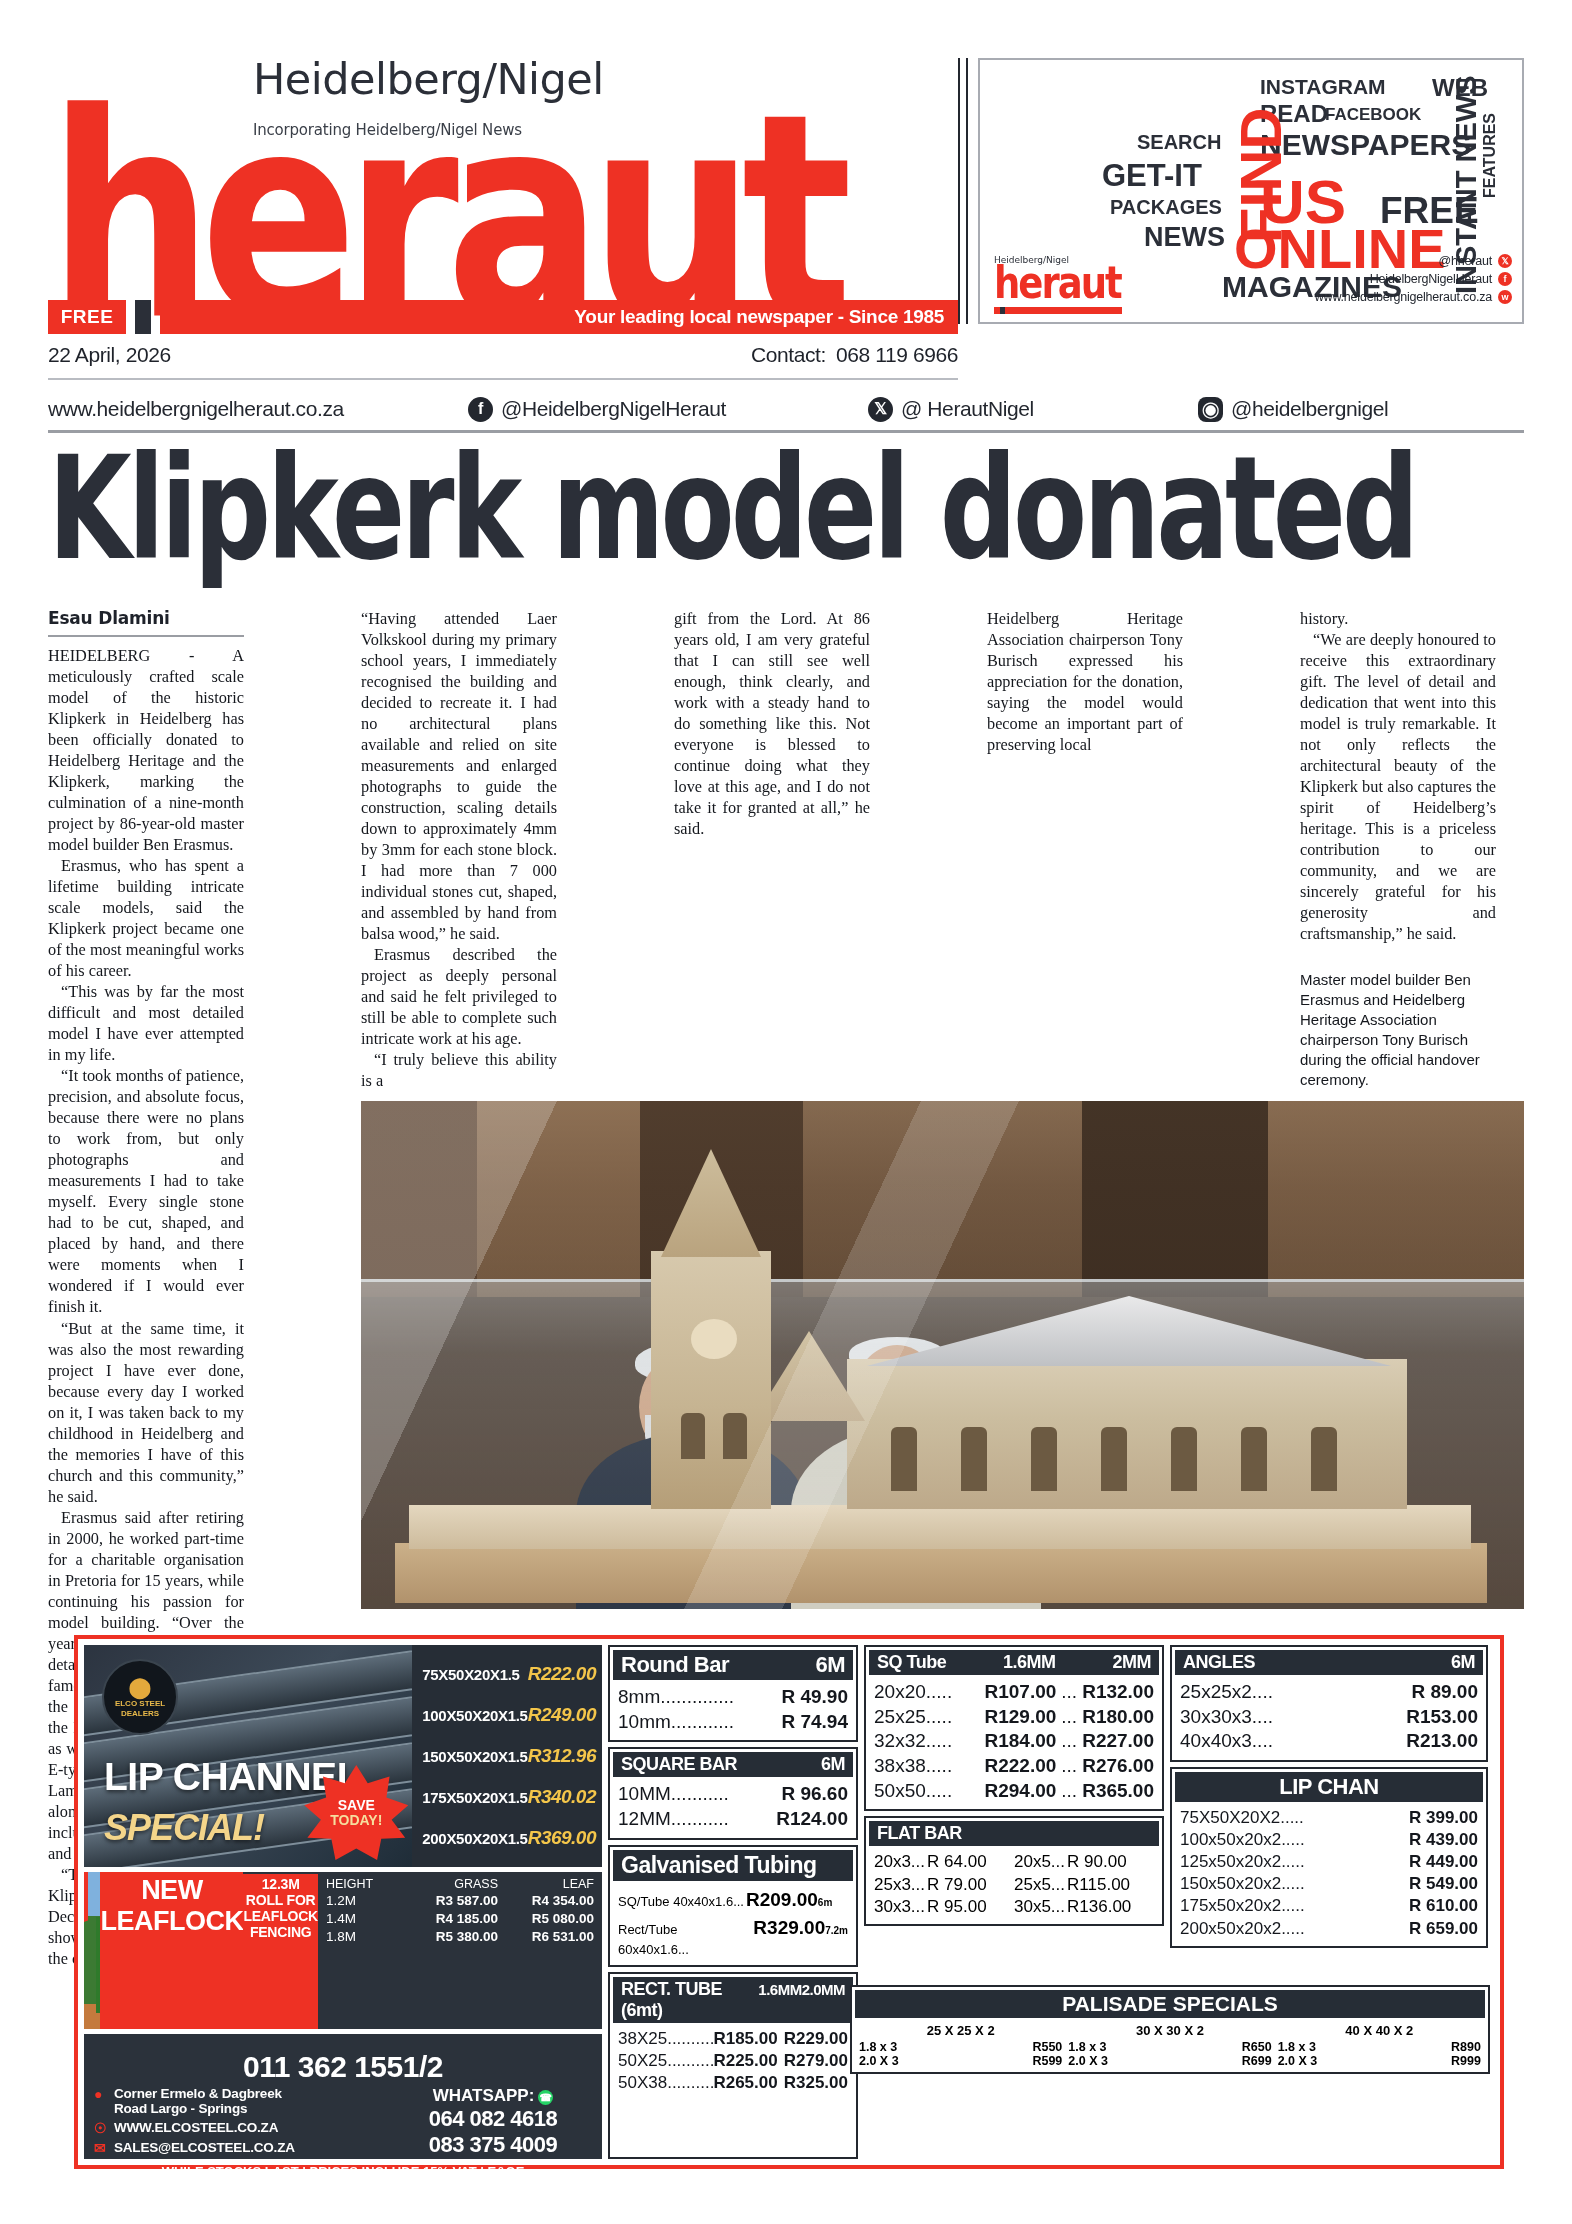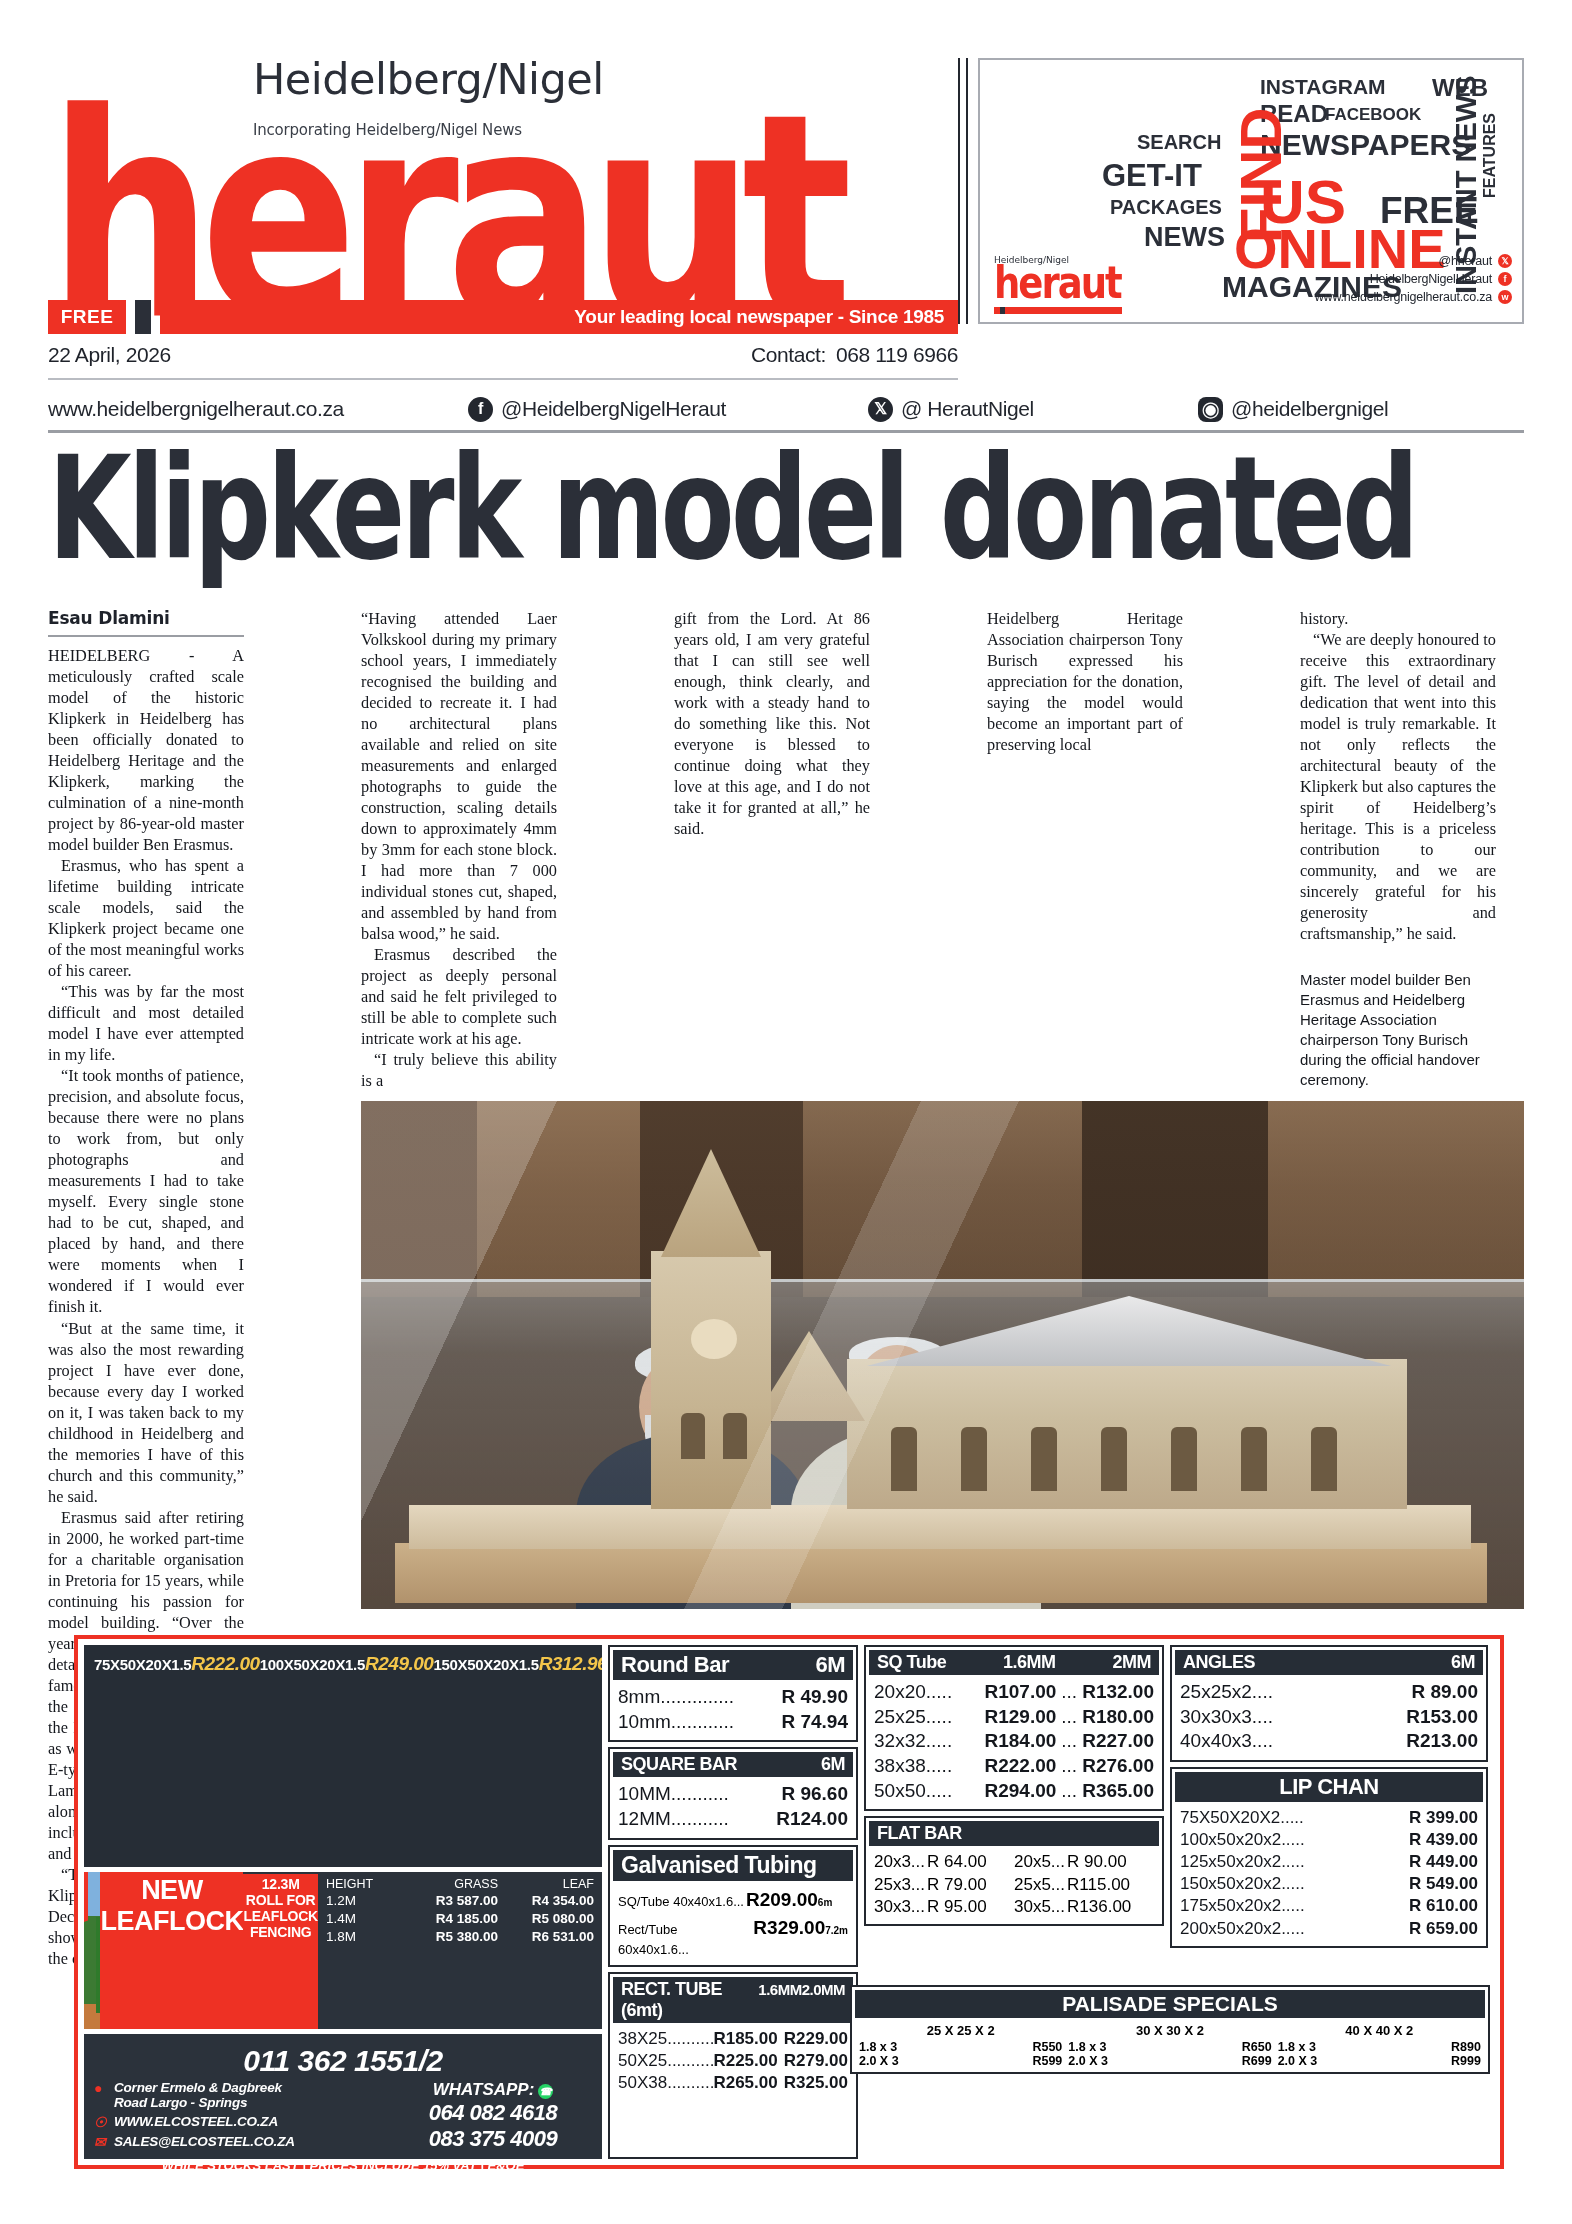--- a/index.html
+++ b/index.html
@@ -260,21 +260,21 @@
     font-style:italic; color:#f4d58a; letter-spacing:-1px; text-shadow:0 2px 4px rgba(0,0,0,.6);
   }
   .save-star {
     position:absolute; right:4px; bottom:6px; width:104px; height:96px; background:#ee3124;
     clip-path:polygon(50% 0%,61% 19%,82% 12%,79% 34%,100% 42%,84% 57%,97% 76%,74% 77%,70% 99%,50% 87%,30% 99%,26% 77%,3% 76%,16% 57%,0% 42%,21% 34%,18% 12%,39% 19%);
     display:flex; flex-direction:column; align-items:center; justify-content:center;
     color:#fff; font-size:14px; font-weight:800; line-height:1.05; text-align:center;
   }
   .save-star b { color:#f6de9e; display:block; font-size:14px; }
 
-  .hero-prices { flex:1; background:#262d36; display:flex; flex-direction:row; justify-content:space-around; padding:8px 6px 8px 10px; }
+  .hero-prices { flex:1; background:#262d36; display:flex; flex-direction:column; justify-content:space-around; padding:8px 6px 8px 10px; }
   .hp-row { display:flex; align-items:baseline; justify-content:space-between; }
   .hp-spec { color:#fff; font-size:15px; font-weight:800; letter-spacing:-0.3px; }
   .hp-price { color:#f4c64a; font-size:19px; font-weight:800; font-style:italic; letter-spacing:-0.5px; }
 
   
   .leaflock { position:relative; height:160px; background:#2b323b; display:flex; }
   .lf-img { position:relative; width:170px; background:linear-gradient(180deg,#7fb1dd 0 28%, #3c7a33 28% 84%, #c47a3d 84% 100%); overflow:hidden; }
   .lf-hedge { position:absolute; left:12px; bottom:16px; width:150px; height:96px; background:repeating-linear-gradient(90deg,#2f7a2b 0 11px,#3f9136 11px 20px); }
   .lf-post { position:absolute; top:18px; width:7px; height:110px; background:#9aa6ad; }
   .lf-badge {
@@ -286,21 +286,21 @@
   .lf-right { flex:1; display:flex; flex-direction:row; }
   .lf-title { background:#ee3124; color:#fff; font-size:27px; font-weight:800; text-align:center; padding:3px 0; letter-spacing:-0.5px;}
   .lf-sub { background:#ee3124; color:#fff; font-size:14px; font-weight:800; text-align:center; border-top:2px solid #2b323b; padding:2px 0; letter-spacing:-0.2px;}
   .lf-table { flex:1; padding:4px 8px 0 8px; color:#fff; font-size:13.5px; }
   .lf-tr { display:flex; justify-content:space-between; line-height:1.32; }
   .lf-tr .lh { width:76px; font-weight:400; }
   .lf-tr .lg { width:96px; text-align:right; font-weight:700;}
   .lf-tr .ll { width:96px; text-align:right; font-weight:700;}
   .lf-thead .lh,.lf-thead .lg,.lf-thead .ll { font-weight:400; font-size:12.5px; }
 
-  .elco-foot { position:relative; height:125px; background:#2b323b; padding:10px 10px; color:#fff;font-style:italic; }
+  .elco-foot { position:relative; height:125px; background:#2b323b; padding:16px 10px; color:#fff; }
   .ef-phone { text-align:center; font-size:30px; font-weight:800; letter-spacing:-0.5px; }
   .ef-body { display:flex; margin-top:2px; }
   .ef-left { width:300px; }
   .ef-line { display:flex; align-items:flex-start; font-size:13.5px; font-weight:700; margin-bottom:4px; letter-spacing:-0.2px;}
   .ef-ic { color:#ee3124; width:20px; flex:none; font-size:14px; }
   .ef-right { flex:1; text-align:center; }
   .ef-wa { font-size:17px; font-weight:800; }
   .ef-num { font-size:22px; font-weight:800; letter-spacing:-0.5px; }
   .ef-bottom { text-align:center; font-size:13px; font-weight:800; color:#fff; margin-top:4px; }
   .wa-ic { display:inline-block; width:15px; height:15px; border-radius:50%; background:#25d366; color:#fff; font-size:10px; text-align:center; line-height:15px; margin-left:4px;}

